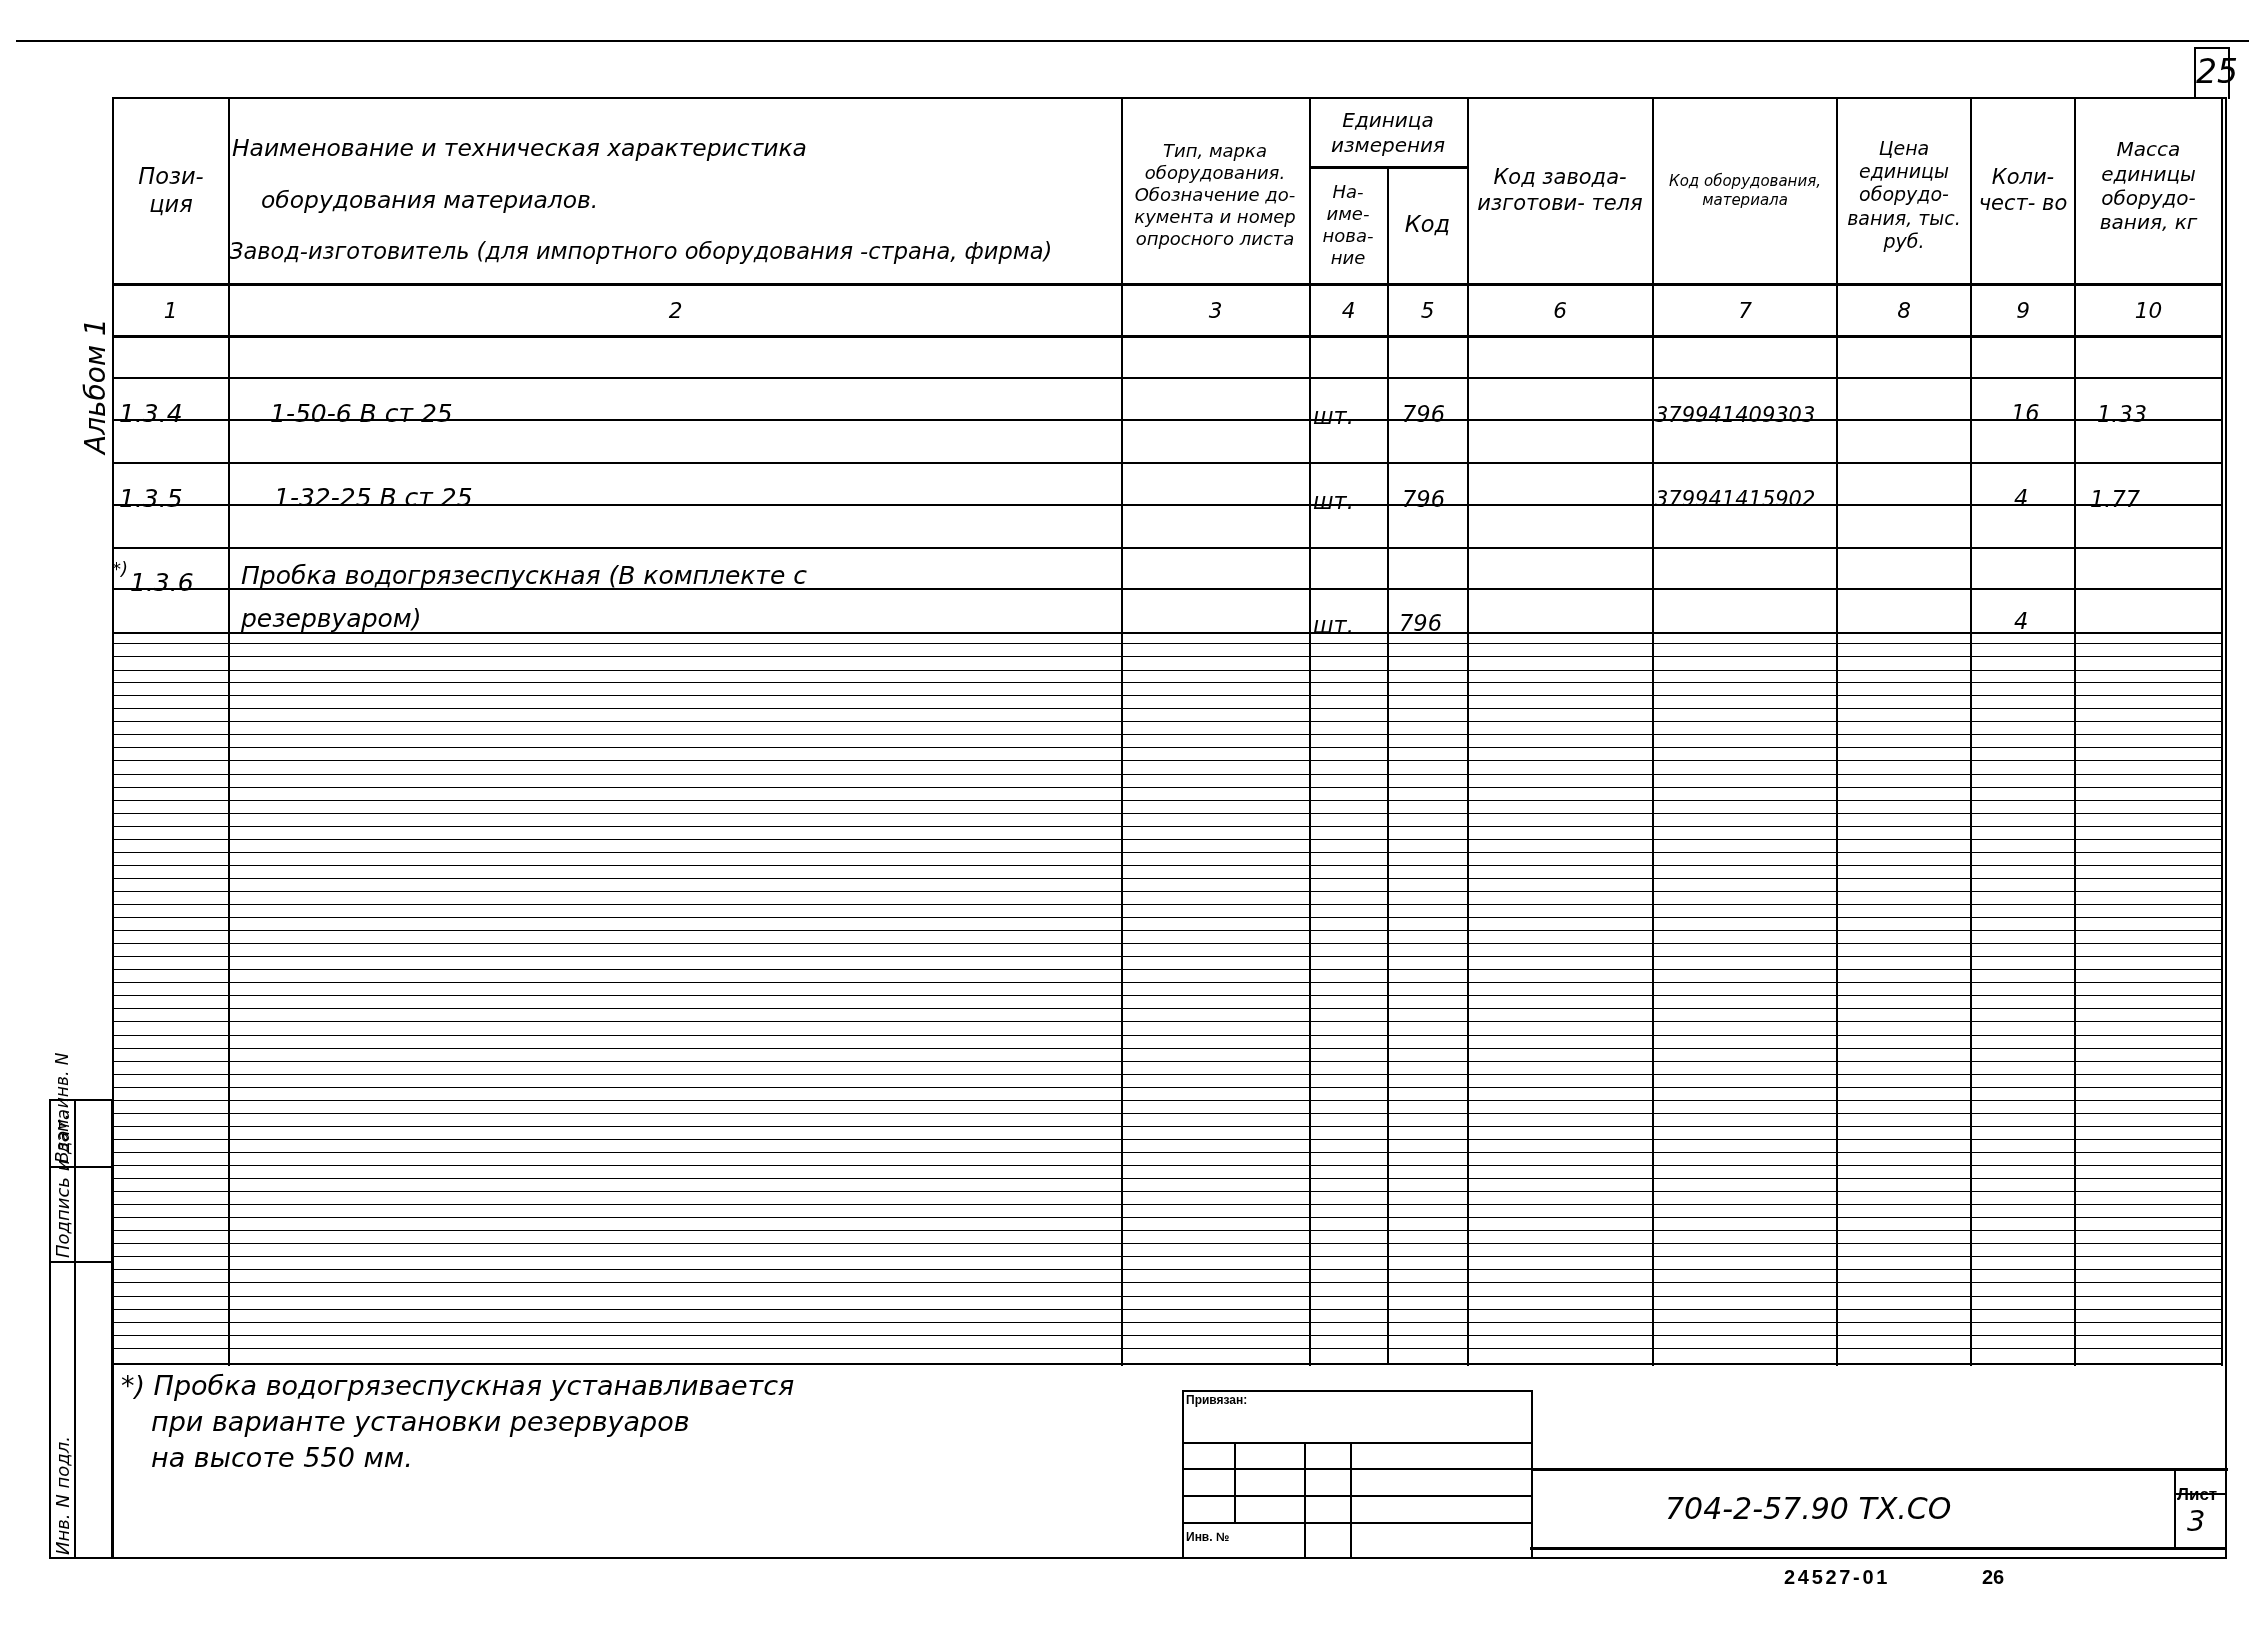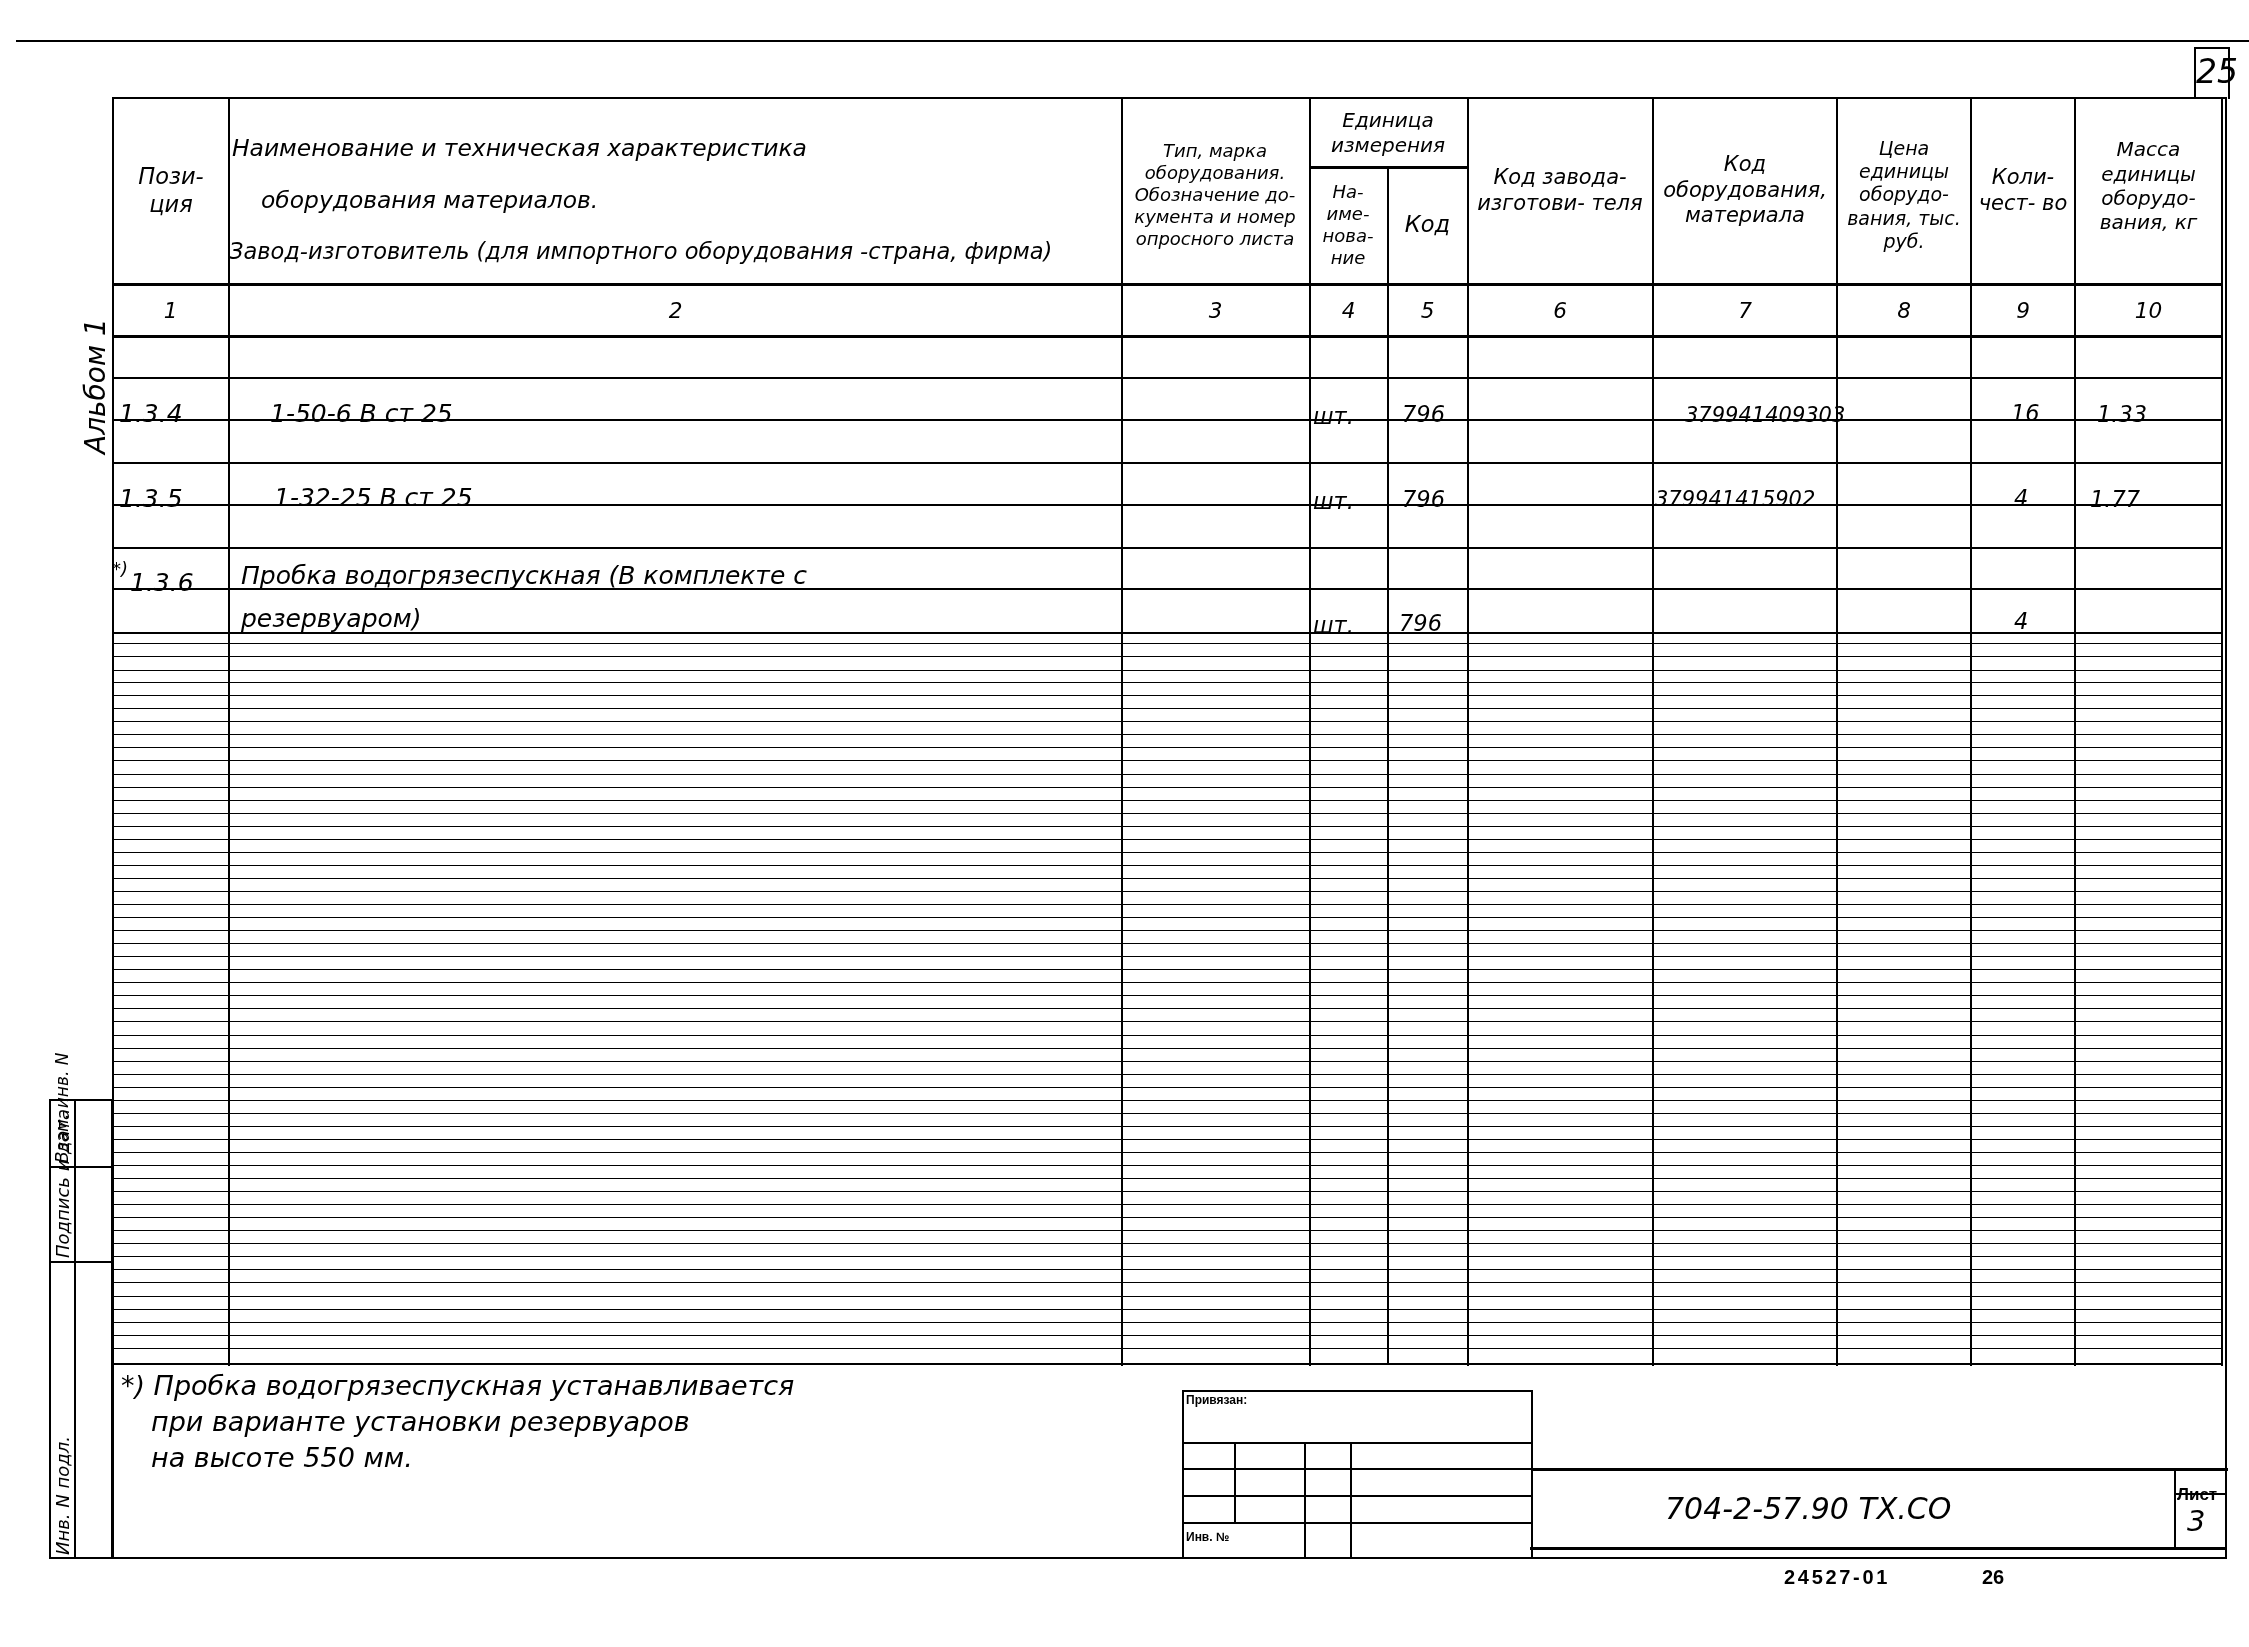--- a/index.html
+++ b/index.html
@@ -74,21 +74,21 @@
 <div class="hcell hw" style="left:117px; top:103px; width:108px; height:175px; font-size:22.5px; white-space:pre-line;">Пози-
 ция</div>
 <div class="hcell hw left" style="left:232px; top:135px; width:886px; height:27px; font-size:23.4px;">Наименование и техническая характеристика</div>
 <div class="hcell hw left" style="left:261px; top:187px; width:855px; height:27px; font-size:23.4px;">оборудования материалов.</div>
 <div class="hcell hw left" style="left:229px; top:238px; width:893px; height:27px; font-size:22.5px;">Завод-изготовитель (для импортного оборудования -страна, фирма)</div>
 <div class="hcell hw" style="left:1122px; top:112px; width:186px; height:166px; font-size:18px;">Тип, марка оборудования. Обозначение до- кумента и номер опросного листа</div>
 <div class="hcell hw" style="left:1310px; top:101px; width:156px; height:63px; font-size:20px;">Единица измерения</div>
 <div class="hcell hw" style="left:1310px; top:171px; width:76px; height:108px; font-size:18px;">На- име- нова- ние</div>
 <div class="hcell hw" style="left:1389px; top:171px; width:77px; height:108px; font-size:22.5px;">Код</div>
 <div class="hcell hw" style="left:1468px; top:103px; width:184px; height:175px; font-size:21px;">Код завода- изготови- теля</div>
-<div class="hcell hw" style="left:1654px; top:103px; width:182px; height:175px; font-size:21px;">Код оборудования, материала</div>
+<div class="hcell hw" style="left:1654px; top:103px; width:182px; height:175px; font-size:15px;">Код оборудования, материала</div>
 <div class="hcell hw" style="left:1838px; top:112px; width:132px; height:166px; font-size:19px;">Цена единицы оборудо- вания, тыс. руб.</div>
 <div class="hcell hw" style="left:1972px; top:103px; width:102px; height:175px; font-size:21px;">Коли- чест- во</div>
 <div class="hcell hw" style="left:2076px; top:103px; width:145px; height:166px; font-size:20px;">Масса единицы оборудо- вания, кг</div>
 
 <div class="numcell hw" style="left:114px; top:288px; width:113px;">1</div>
 <div class="numcell hw" style="left:230px; top:288px; width:891px;">2</div>
 <div class="numcell hw" style="left:1123px; top:288px; width:185px;">3</div>
 <div class="numcell hw" style="left:1310px; top:288px; width:77px;">4</div>
 <div class="numcell hw" style="left:1389px; top:288px; width:77px;">5</div>
 <div class="numcell hw" style="left:1468px; top:288px; width:184px;">6</div>
@@ -158,21 +158,21 @@
 <div class="line" style="left:112px; top:1309px; width:2110px; height:1.3px;"></div>
 <div class="line" style="left:112px; top:1322px; width:2110px; height:1.3px;"></div>
 <div class="line" style="left:112px; top:1335px; width:2110px; height:1.3px;"></div>
 <div class="line" style="left:112px; top:1348px; width:2110px; height:1.3px;"></div>
 <div class="line" style="left:112px; top:1363px; width:2110px; height:1.8px;"></div>
 
 <div class="data-text hw" style="left:119px; top:396px;">1.3.4</div>
 <div class="data-text hw" style="left:270px; top:396px;">1-50-6   В ст 25</div>
 <div class="data-text hw small-data" style="left:1313px; top:398px;">шт.</div>
 <div class="data-text hw small-data" style="left:1402px; top:396px;">796</div>
-<div class="data-text hw small-data" style="left:1655px; top:397px; font-size:21px;padding-left:30px;">379941409303</div>
+<div class="data-text hw small-data" style="left:1655px; top:397px; font-size:21px;">379941409303</div>
 <div class="data-text hw small-data" style="left:2011px; top:395px;">16</div>
 <div class="data-text hw small-data" style="left:2097px; top:396px;">1.33</div>
 
 <div class="data-text hw" style="left:119px; top:481px;">1.3.5</div>
 <div class="data-text hw" style="left:274px; top:456px;margin-top:24px;">1-32-25   В ст 25</div>
 <div class="data-text hw small-data" style="left:1313px; top:483px;">шт.</div>
 <div class="data-text hw small-data" style="left:1402px; top:481px;">796</div>
 <div class="data-text hw small-data" style="left:1655px; top:481px; font-size:21px;">379941415902</div>
 <div class="data-text hw small-data" style="left:2014px; top:480px;">4</div>
 <div class="data-text hw small-data" style="left:2090px; top:481px;">1.77</div>

